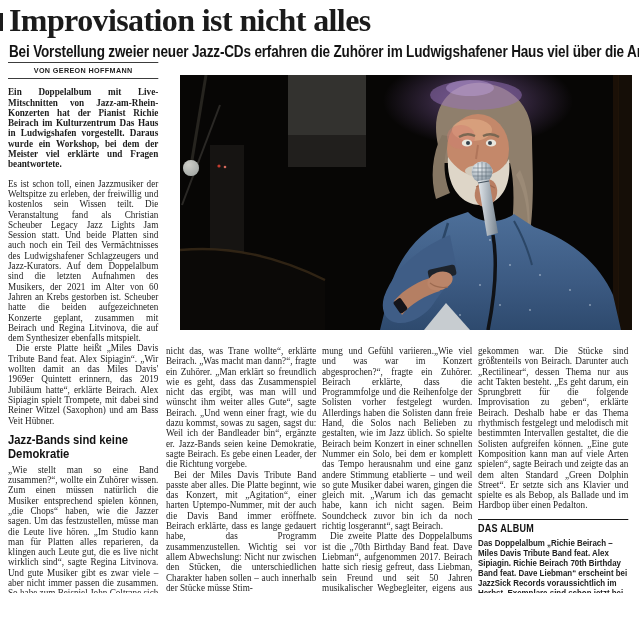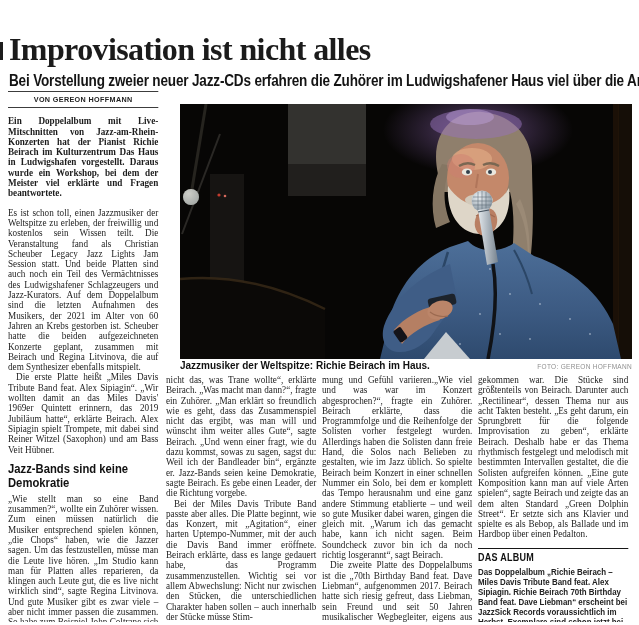--- a/index.html
+++ b/index.html
@@ -1,17 +1,17 @@
 <!DOCTYPE html>
 <html lang="de"><head>
 <meta charset="utf-8">
 <style>
   html,body{margin:0;padding:0;background:#fff;}
   .page{position:relative;width:639px;height:593px;background:#ffffff;overflow:hidden;
-        font-family:"Liberation Serif","DejaVu Serif",serif;color:#1c1c1c;margin-top:29px;}
+        font-family:"Liberation Serif","DejaVu Serif",serif;color:#1c1c1c;}
   .edge-mark{position:absolute;left:0;top:13px;width:3px;height:18px;background:#1d1d1d;}
   .headline{position:absolute;left:9px;top:2px;margin:0;font-family:"Liberation Serif","DejaVu Serif",serif;
         font-weight:700;font-size:32px;line-height:36px;letter-spacing:-0.6px;color:#1b1b1b;white-space:nowrap;}
   .subhead{position:absolute;left:9px;top:42px;width:762px;transform:scaleX(0.82);transform-origin:0 0;
         font-family:"Liberation Sans","DejaVu Sans",sans-serif;font-weight:700;font-size:16.5px;
         letter-spacing:-0.2px;color:#141414;white-space:nowrap;}
   .col{position:absolute;width:167px;transform:scaleX(0.90);transform-origin:0 0;
         font-size:10.2px;line-height:10.3px;text-align:justify;hyphens:auto;-webkit-hyphens:auto;}
   .col p{margin:0;}
   .col1{left:8px;top:62px;}
@@ -146,24 +146,20 @@
         <circle cx="302" cy="97" r="10.5" fill="url(#micball)"></circle>
         <path d="M293,93 h18 M292,97 h20 M293,101 h18" stroke="#5a6772" stroke-width="0.7" opacity="0.8"></path>
         <path d="M298,88 v18 M302,87 v20 M306,88 v18" stroke="#5a6772" stroke-width="0.7" opacity="0.8"></path>
         <path d="M298,106 L309,104 L318,158 L307,161 Z" fill="url(#micbody)"></path>
         <line x1="298" y1="108" x2="309" y2="106" stroke="#45525e" stroke-width="1.2"></line>
         <path d="M313,160 C318,190 314,225 308,255" stroke="#101216" stroke-width="3.5" fill="none"></path>
       </g>
     </svg>
   </div>
 
-  <div class="caption-row">
-    <span class="caption">Jazzmusiker der Weltspitze: Richie Beirach im Haus.</span>
-    <span class="credit">FOTO: GEREON HOFFMANN</span>
-  </div>
 
   <div class="col col2">
     <p>nicht das, was Trane wollte“, erklärte Beirach. „Was macht man dann?“, fragte ein Zuhörer. „Man erklärt so freundlich wie es geht, dass das Zusammenspiel nicht das ergibt, was man will und wünscht ihm weiter alles Gute“, sagte Beirach. „Und wenn einer fragt, wie du dazu kommst, sowas zu sagen, sagst du: Weil ich der Bandleader bin“, ergänzte er. Jazz-Bands seien keine Demokratie, sagte Beirach. Es gebe einen Leader, der die Richtung vorgebe.</p>
     <p class="indent">Bei der Miles Davis Tribute Band passte aber alles. Die Platte beginnt, wie das Konzert, mit „Agitation“, einer harten Uptempo-Nummer, mit der auch die Davis Band immer eröffnete. Beirach erklärte, dass es lange gedauert habe, das Programm zusammenzustellen. Wichtig sei vor allem Abwechslung: Nicht nur zwischen den Stücken, die unterschiedlichen Charakter haben sollen – auch innerhalb der Stücke müsse Stim-</p>
   </div>
 
   <div class="col col3">
     <p>mung und Gefühl variieren.„Wie viel und was war im Konzert abgesprochen?“, fragte ein Zuhörer. Beirach erklärte, dass die Programmfolge und die Reihenfolge der Solisten vorher festgelegt wurden. Allerdings haben die Solisten dann freie Hand, die Solos nach Belieben zu gestalten, wie im Jazz üblich. So spielte Beirach beim Konzert in einer schnellen Nummer ein Solo, bei dem er komplett das Tempo herausnahm und eine ganz andere Stimmung etablierte – und weil so gute Musiker dabei waren, gingen die gleich mit. „Warum ich das gemacht habe, kann ich nicht sagen. Beim Soundcheck zuvor bin ich da noch richtig losgerannt“, sagt Beirach.</p>
     <p class="indent">Die zweite Platte des Doppelalbums ist die „70th Birthday Band feat. Dave Liebman“, aufgenommen 2017. Beirach hatte sich riesig gefreut, dass Liebman, sein Freund und seit 50 Jahren musikalischer Wegbegleiter, eigens aus den USA nach Ludwigshafen</p>
   </div>

